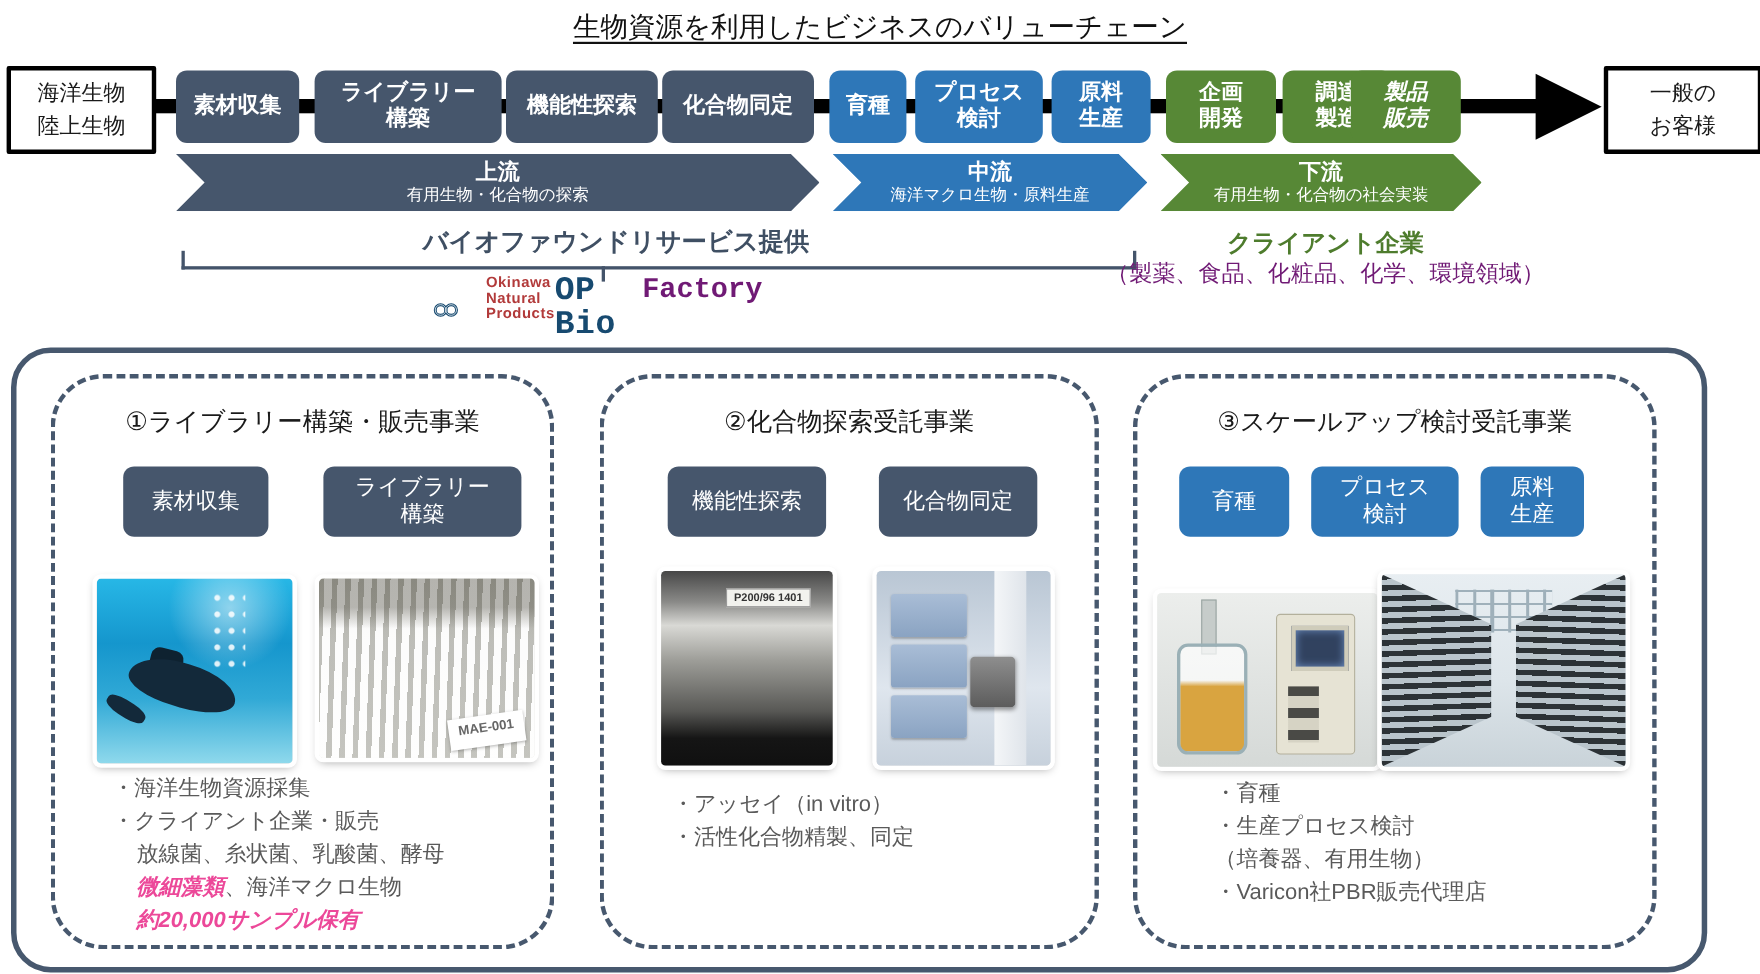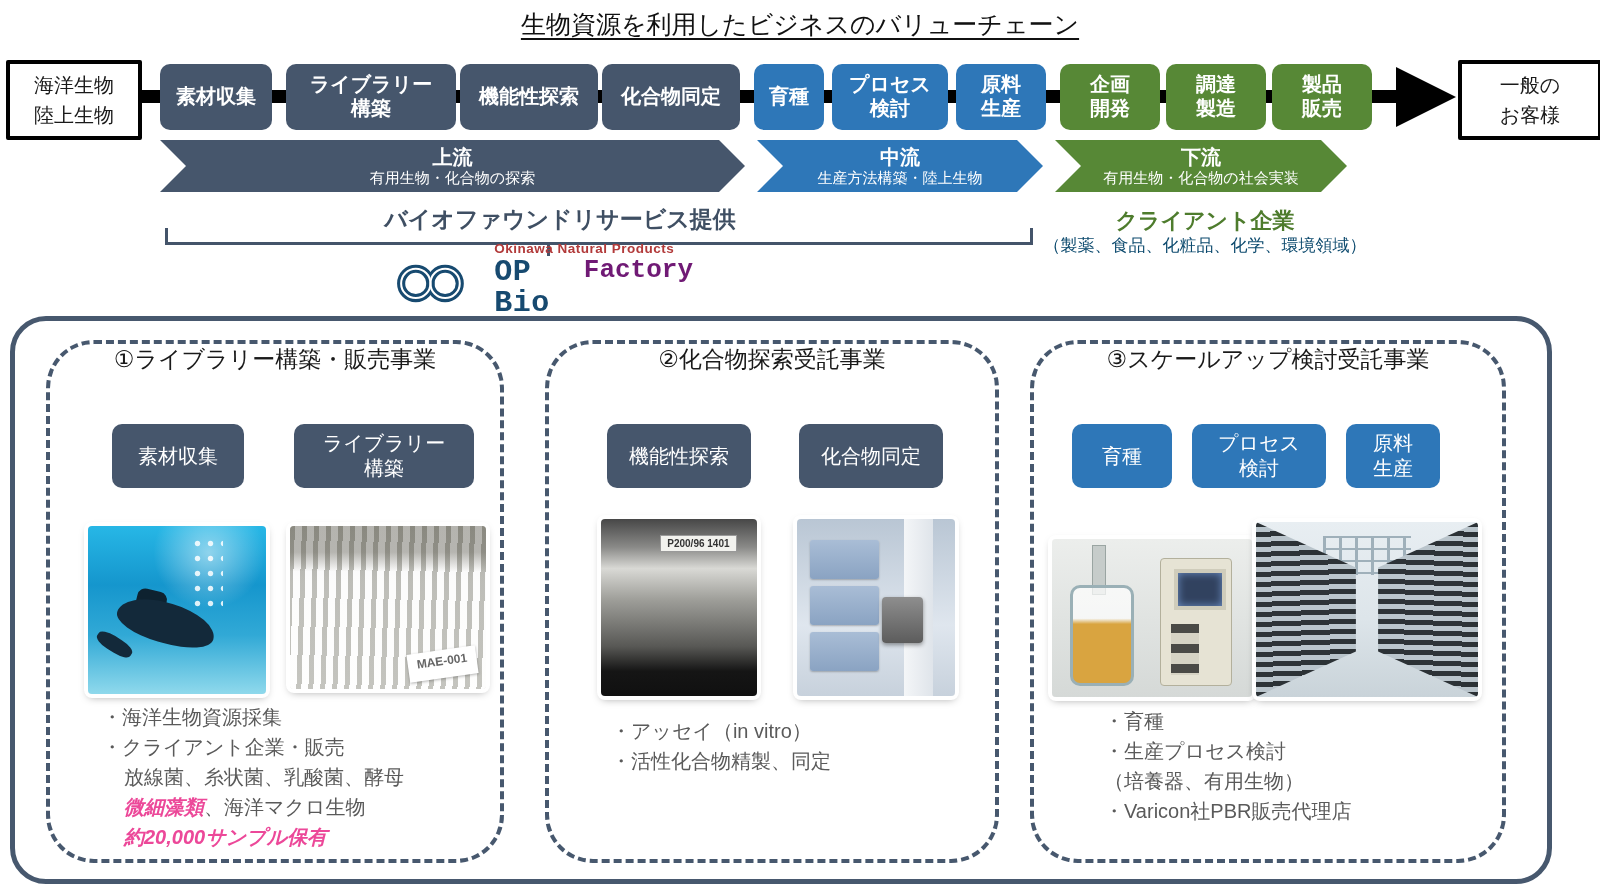--- a/index.html
+++ b/index.html
@@ -34,35 +34,35 @@
   .chev .ds{font-size:15px;line-height:1.2;}
 
   
   .biofoundry-label{left:150px;width:820px;top:204px;text-align:center;font-size:23px;
     font-weight:bold;color:#3f4f63;}
   .bracket{left:165px;top:228px;width:862px;height:14px;
     border-left:3px solid #44546a;border-right:3px solid #44546a;border-bottom:3px solid #44546a;}
   .bracket .tick{position:absolute;left:44%;bottom:-14px;width:3px;height:14px;background:#44546a;}
   .client-label{left:1010px;width:390px;top:206px;text-align:center;font-size:22px;
     font-weight:bold;color:#4e7c2d;}
-  .client-sub{left:990px;width:430px;top:234px;text-align:center;font-size:17px;color:#0c4a6e;}
+  .client-sub{left:990px;width:430px;top:234px;text-align:center;font-size:21px;color:#701a75;}
 
   
   .logo{left:393px;top:250px;width:300px;height:62px;display:flex;align-items:center;gap:8px;}
-  .logo-text{display:flex;flex-direction:column;line-height:1.05;margin-left:15px;}
+  .logo-text{display:flex;line-height:1.05;margin-left:15px;}
   .logo-tagline{color:#b23a3a;font-size:13.5px;font-weight:bold;letter-spacing:.5px;}
   .logo-namerow{display:flex;align-items:flex-start;gap:24px;font-family:Liberation Mono, monospace;}
   .logo-primary{color:#174a70;font-size:30px;font-weight:800;letter-spacing:.5px;}
   .logo-secondary{color:#701a75;font-size:26px;font-weight:600;}
 
   
   .outer-box{left:10px;top:316px;width:1532px;height:558px;border:5px solid #47586e;
     border-radius:36px;background:#fff;}
   .biz{top:340px;height:515px;border:4px dashed #47586e;border-radius:48px;background:#fff;}
-  .biz-heading{text-align:center;font-size:23px;color:#1a1a1a;}
+  .biz-heading{margin-top:24px;text-align:center;font-size:23px;color:#1a1a1a;}
   .btn{position:absolute;border-radius:10px;color:#fff;display:flex;align-items:center;
     justify-content:center;text-align:center;font-size:20px;line-height:1.25;white-space:pre-line;}
 
   .bullets{position:absolute;font-size:20px;color:#5a5a5a;line-height:1.5;}
   .bullets .ind{padding-left:22px;}
   .bullets .bold{font-weight:bold;color:#ec4899;font-style:italic;}
 
   
   .photo{position:absolute;border-radius:4px;overflow:hidden;background:#ddd;
     box-shadow:0 0 0 4px #fff,0 3px 9px rgba(0,0,0,.38);}
@@ -142,30 +142,30 @@
 <div class="abs stage st-slate" style="left:602px;width:138px;">化合物同定</div>
 <div class="abs stage st-blue" style="left:754px;width:70px;">育種</div>
 <div class="abs stage st-blue" style="left:832px;width:116px;">プロセス
 検討</div>
 <div class="abs stage st-blue" style="left:956px;width:90px;">原料
 生産</div>
 <div class="abs stage st-green" style="left:1060px;width:100px;">企画
 開発</div>
 <div class="abs stage st-green" style="left:1166px;width:100px;">調達
 製造</div>
-<div class="abs stage st-green" style="left:1272px;width:100px;">製品
+<div class="abs stage st-green" style="left:1228px;width:100px;font-style:italic;">製品
 販売</div>
 
 <div class="abs chev st-slate" style="left:160px;width:585px;">
   <div class="nm">上流</div>
   <div class="ds">有用生物・化合物の探索</div>
 </div>
 <div class="abs chev st-blue" style="left:757px;width:286px;">
   <div class="nm">中流</div>
-  <div class="ds">生産方法構築・陸上生物</div>
+  <div class="ds">海洋マクロ生物・原料生産</div>
 </div>
 <div class="abs chev st-green" style="left:1055px;width:292px;">
   <div class="nm">下流</div>
   <div class="ds">有用生物・化合物の社会実装</div>
 </div>
 
 <div class="abs biofoundry-label">バイオファウンドリサービス提供</div>
 <div class="abs bracket">
   <div class="tick"></div>
 </div>

